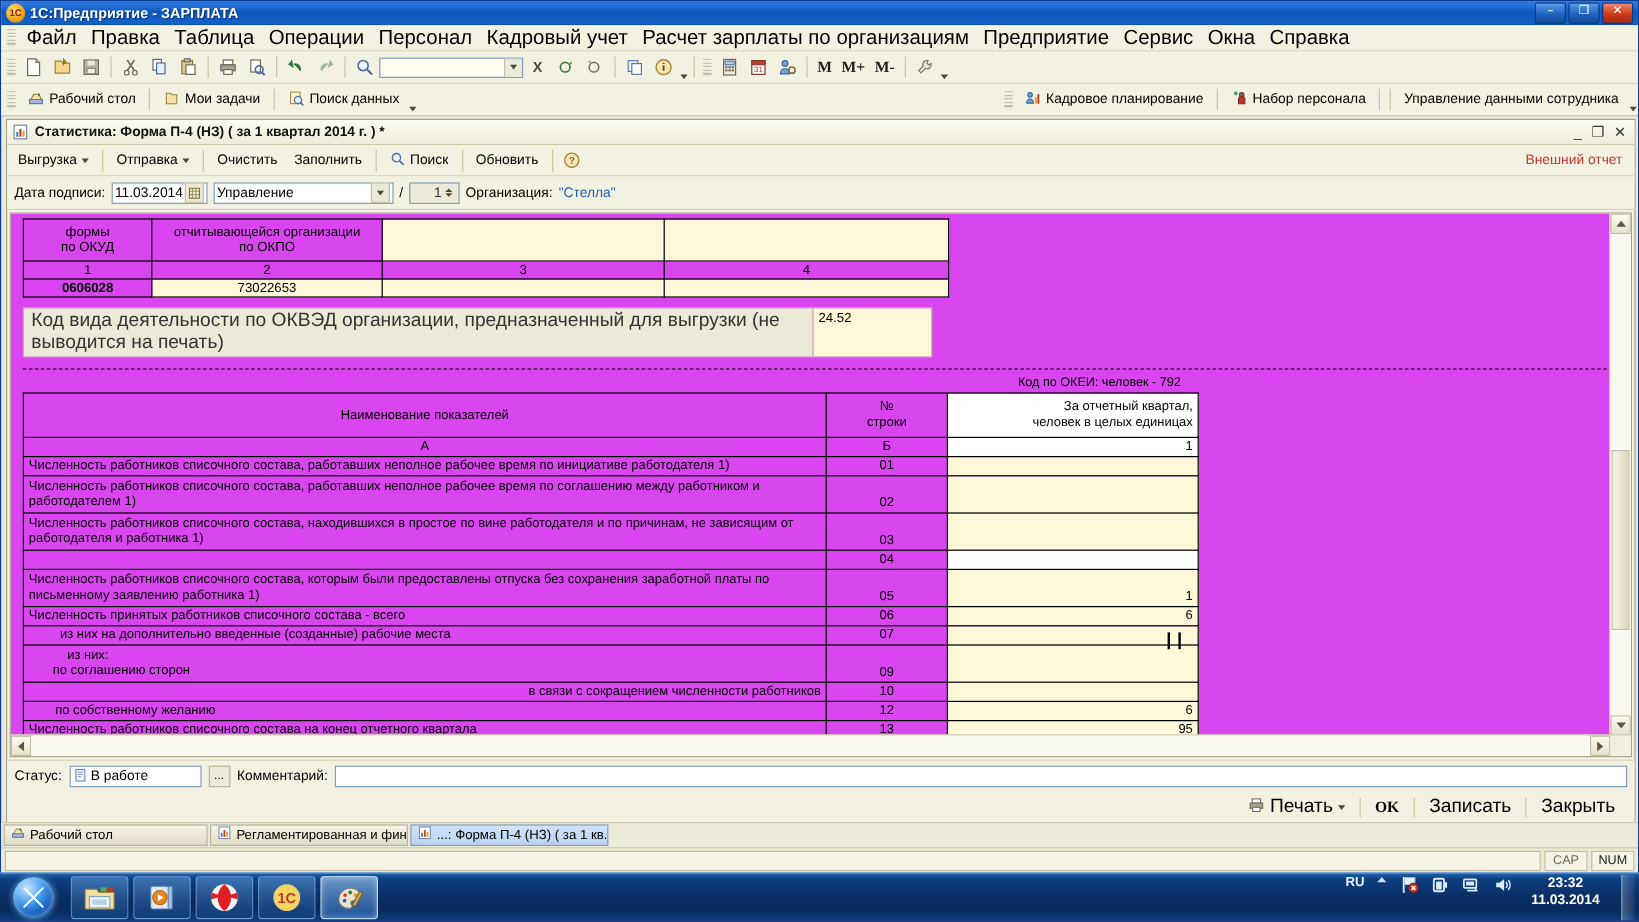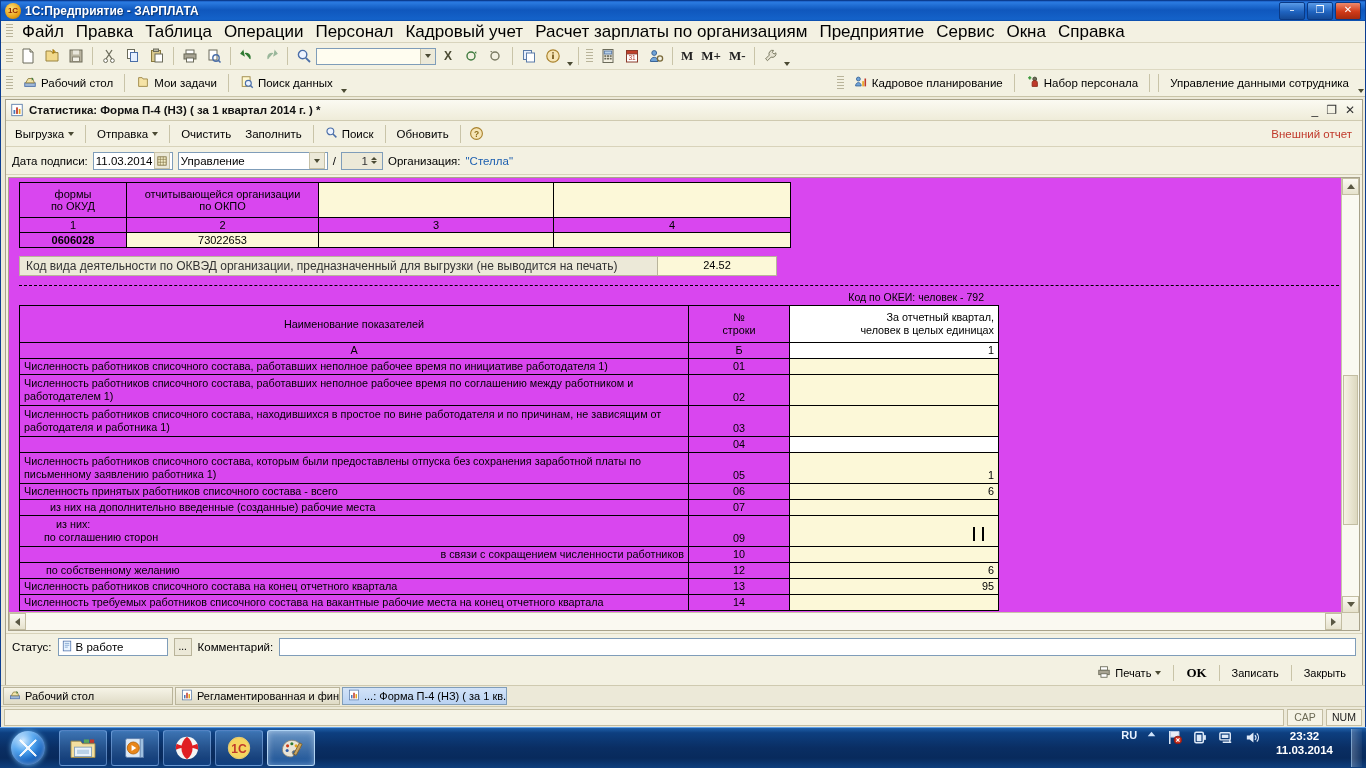--- a/index.html
+++ b/index.html
@@ -167,22 +167,22 @@
   }
   .yel{background:#fcf8d8;}
   .ctr{text-align:center;}
   .bold{font-weight:bold;}
   .thickbot td{border-bottom:2px solid #000;}
   .thicktop td{border-top:2px solid #000;}
 
   .okved-row{
     display:flex;margin-top:8px;width:758px;border:1px solid #b9b49a;box-sizing:border-box;
   }
-  .okved-lbl{flex:1 1 auto;background:#ece9d8;padding:2px 6px;font-size:12px;color:#333;}
-  .okved-val{width:110px;background:#fcf8d8;border-left:1px solid #b9b49a;text-align:center;padding:2px 4px;font-size:11px;}
+  .okved-lbl{flex:1 1 auto;background:#ece9d8;padding:2px 6px;font-size:16px;color:#333;}
+  .okved-val{width:110px;background:#fcf8d8;border-left:1px solid #b9b49a;text-align:left;padding:2px 4px;font-size:11px;}
 
   .dash{
     border-top:1px dashed #000;margin:9px 0 0 0;width:1325px;height:0;
   }
   .okei{
     text-align:right;width:965px;font-size:10.5px;margin:5px 0 2px 0;color:#000;
   }
 
   table.main{border-collapse:collapse;table-layout:fixed;width:958px;}
   table.main td{border:1px solid #000;padding:1px 4px;font-size:10.8px;color:#000;line-height:13px;}
@@ -233,21 +233,21 @@
   .ellip-btn{
     width:16px;height:16px;border:1px solid #b9b49a;background:#ece9d8;
     display:flex;align-items:center;justify-content:center;font-size:10px;line-height:10px;
   }
 
   .mdi-buttons{
     height:26px;display:flex;align-items:center;justify-content:flex-end;
     background:#f3f1e2;padding-right:6px;gap:0px;
   }
   .cmdbtn{
-    padding:3px 9px;font-size:11px;border:1px solid transparent;border-radius:2px;
+    padding:3px 9px;font-size:16px;border:1px solid transparent;border-radius:2px;
     display:flex;align-items:center;gap:4px;white-space:nowrap;
   }
   .cmdbtn.okb{font-weight:bold;font-family:"Liberation Serif",serif;font-size:13px;}
   .vsep{width:1px;height:16px;background:#c9c4a8;margin:0 2px;}
 
   
   .apptabs{
     position:absolute;left:0;bottom:22px;width:100%;height:20px;
     background:#ece9d8;border-top:1px solid #cfcab0;
     display:flex;align-items:center;gap:2px;padding:0 2px;box-sizing:border-box;

